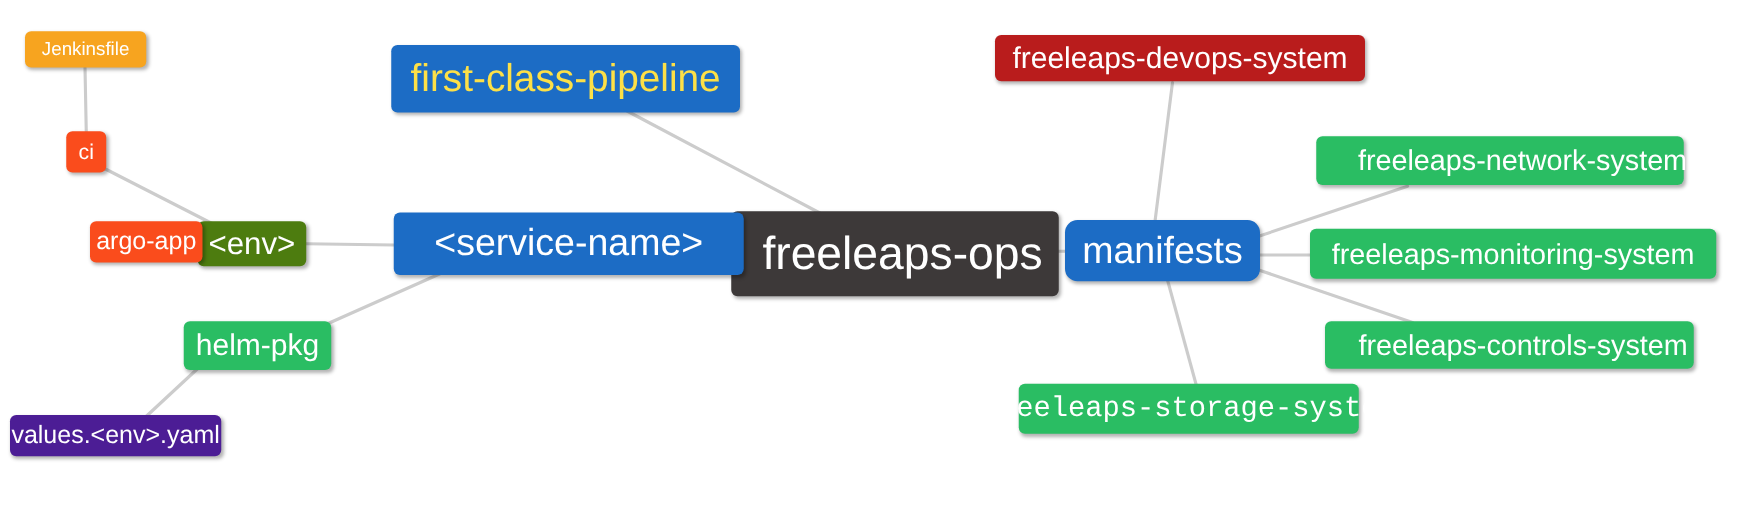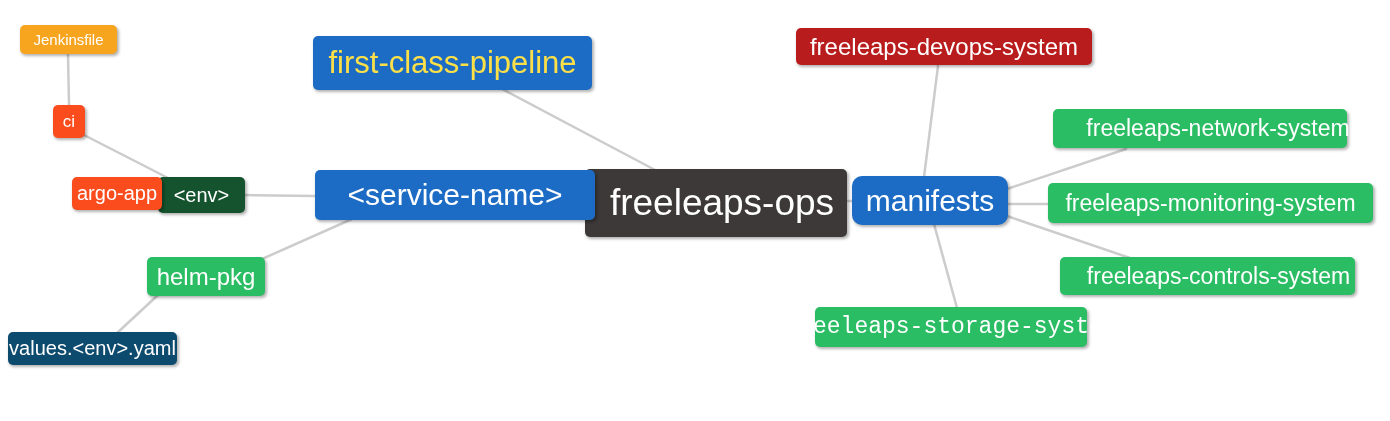--- a/index.html
+++ b/index.html
@@ -59,25 +59,25 @@
       <line x1="1007" y1="189" x2="1126" y2="149" stroke="#cccccc"></line>
       <line x1="1007" y1="204" x2="1049" y2="204" stroke="#cccccc"></line>
       <line x1="1007" y1="216" x2="1130" y2="258" stroke="#cccccc"></line>
       <line x1="934" y1="224" x2="957" y2="308" stroke="#cccccc"></line>
     </svg>
   <div id="nodes-layer">
       <div class="node" style="left: 585px; top: 169px; width: 262px; height: 68px; font-size: 37px; background: rgb(61, 57, 57); color: rgb(255, 255, 255); padding-left: 12px;">freeleaps-ops</div>
       <div class="node" style="left: 313px; top: 36px; width: 279px; height: 54px; font-size: 31px; background: rgb(28, 108, 197); color: #fde047;">first-class-pipeline</div>
       <div class="node" style="left: 315px; top: 170px; width: 280px; height: 50px; font-size: 30px; background: rgb(28, 108, 197); color: rgb(255, 255, 255);">&lt;service-name&gt;</div>
       <div class="node" style="left: 852px; top: 176px; width: 156px; height: 49px; font-size: 30px; background: rgb(28, 108, 197); color: rgb(255, 255, 255); border-radius: 10px;">manifests</div>
-      <div class="node" style="left: 158px; top: 177px; width: 87px; height: 36px; font-size: 20px; background: #14532d; color: rgb(255, 255, 255);">&lt;env&gt;</div>
+      <div class="node" style="left: 158px; top: 177px; width: 87px; height: 36px; font-size: 25px; background: #4d7c0f; color: rgb(255, 255, 255);">&lt;env&gt;</div>
       <div class="node" style="left: 147px; top: 257px; width: 118px; height: 39px; font-size: 24px; background: rgb(42, 189, 99); color: rgb(255, 255, 255);">helm-pkg</div>
       <div class="node" style="left: 20px; top: 25px; width: 97px; height: 29px; font-size: 15px; background: rgb(247, 164, 31); color: rgb(255, 255, 255);">Jenkinsfile</div>
       <div class="node" style="left: 53px; top: 105px; width: 32px; height: 33px; font-size: 17px; background: rgb(250, 76, 28); color: rgb(255, 255, 255);">ci</div>
       <div class="node" style="left: 32px; top: 177px; width: 90px; height: 33px; font-size: 20px; background: rgb(250, 76, 28); color: rgb(255, 255, 255); margin-left: 40px;">argo-app</div>
-      <div class="node" style="left: 8px; top: 332px; width: 169px; height: 33px; font-size: 20px; background: #0c4a6e; color: rgb(255, 255, 255);">values.&lt;env&gt;.yaml</div>
+      <div class="node" style="left: 8px; top: 332px; width: 169px; height: 33px; font-size: 20px; background: #4c1d95; color: rgb(255, 255, 255);">values.&lt;env&gt;.yaml</div>
       <div class="node" style="left: 796px; top: 28px; width: 296px; height: 37px; font-size: 24px; background: #b91c1c; color: rgb(255, 255, 255);">freeleaps-devops-system</div>
       <div class="node" style="left: 1053px; top: 109px; width: 294px; height: 39px; font-size: 23px; background: rgb(42, 189, 99); color: rgb(255, 255, 255); padding-left: 36px;">freeleaps-network-system</div>
       <div class="node" style="left: 1048px; top: 183px; width: 325px; height: 40px; font-size: 23px; background: rgb(42, 189, 99); color: rgb(255, 255, 255); text-align: center;">freeleaps-monitoring-system</div>
       <div class="node" style="left: 1060px; top: 257px; width: 295px; height: 38px; font-size: 23px; background: rgb(42, 189, 99); color: rgb(255, 255, 255); padding-left: 22px;">freeleaps-controls-system</div>
       <div class="node" style="left: 815px; top: 307px; width: 272px; height: 40px; font-size: 23px; background: rgb(42, 189, 99); color: rgb(255, 255, 255); font-family: Liberation Mono, monospace;">freeleaps-storage-system</div>
     </div>
 </div>
 
 </body></html>

